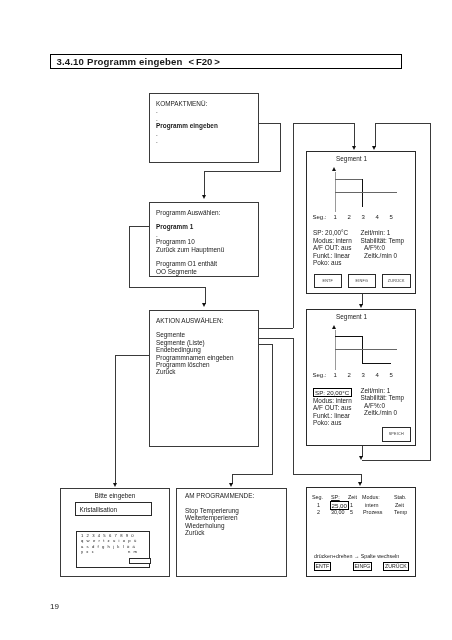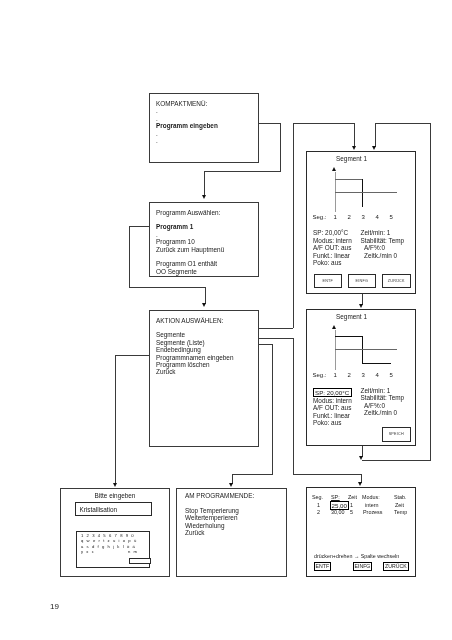--- a/index.html
+++ b/index.html
@@ -41,20 +41,25 @@
   .hl{position:absolute;border:1px solid #000;box-sizing:border-box;
      font-size:6.2px;padding:0 1px;white-space:nowrap;background:#fff;}
 
   .pgnum{position:absolute;font-size:8px;}
 </style>
 </head>
 <body>
 
 <div class="page">
 
+  <div class="title-box" style="left:49.5px;top:54px;width:352.5px;height:14.5px;">
+    <span class="t">3.4.10</span>
+    <span class="t" style="margin-left:3px;">Programm eingeben</span>
+    <span class="k">&lt; F20 &gt;</span>
+  </div>
 
   <div class="conns">
 
     <div class="ln-h" style="left:259px;top:122.5px;width:21px;"></div>
     <div class="ln-v" style="left:279.5px;top:122.5px;height:49px;"></div>
     <div class="ln-h" style="left:204px;top:171px;width:76px;"></div>
     <div class="ln-v" style="left:204px;top:171px;height:24px;"></div>
     <div class="arrow" style="left:201.6px;top:194.6px;"></div>
 
     <div class="ln-h" style="left:129px;top:225.5px;width:20px;"></div>

